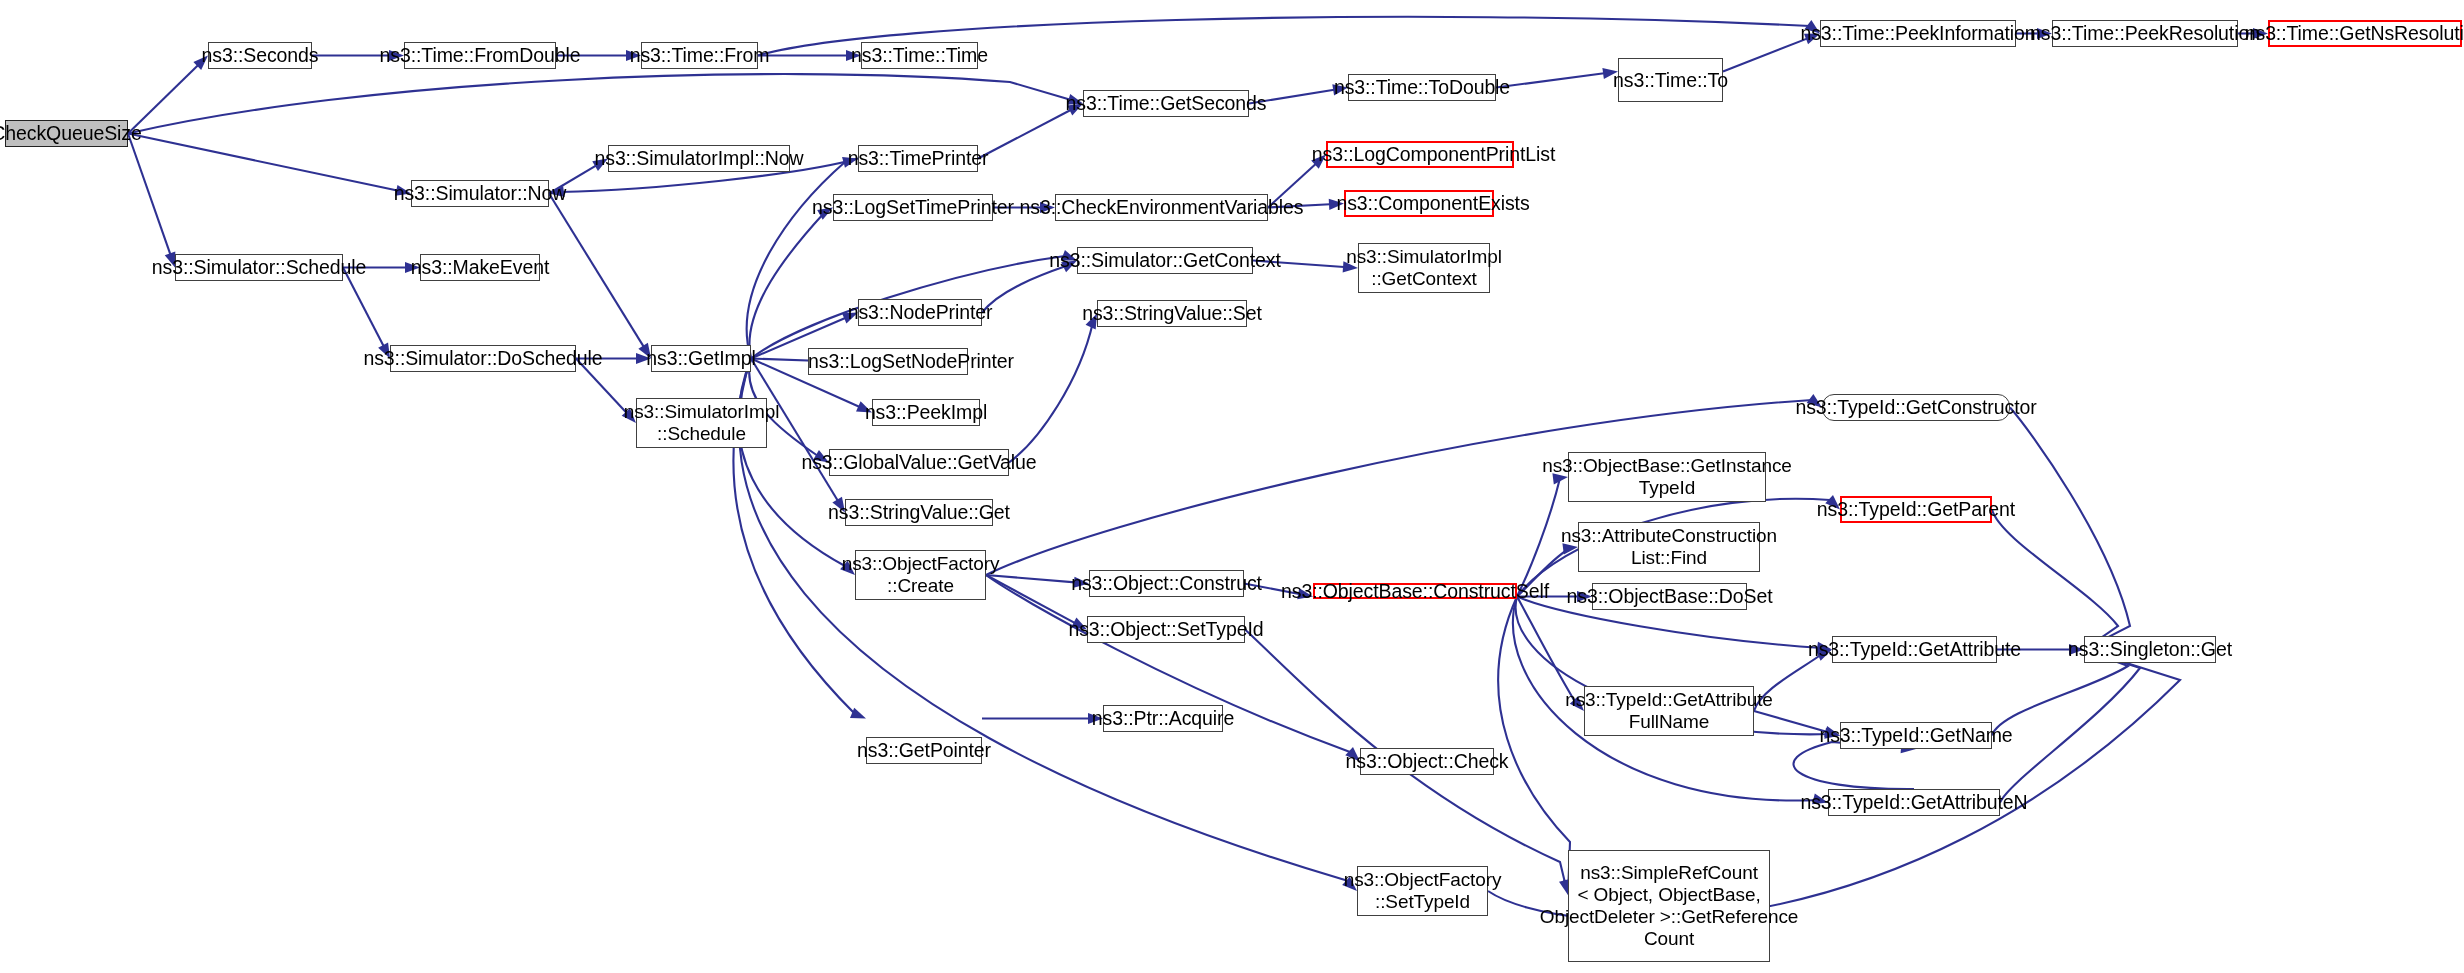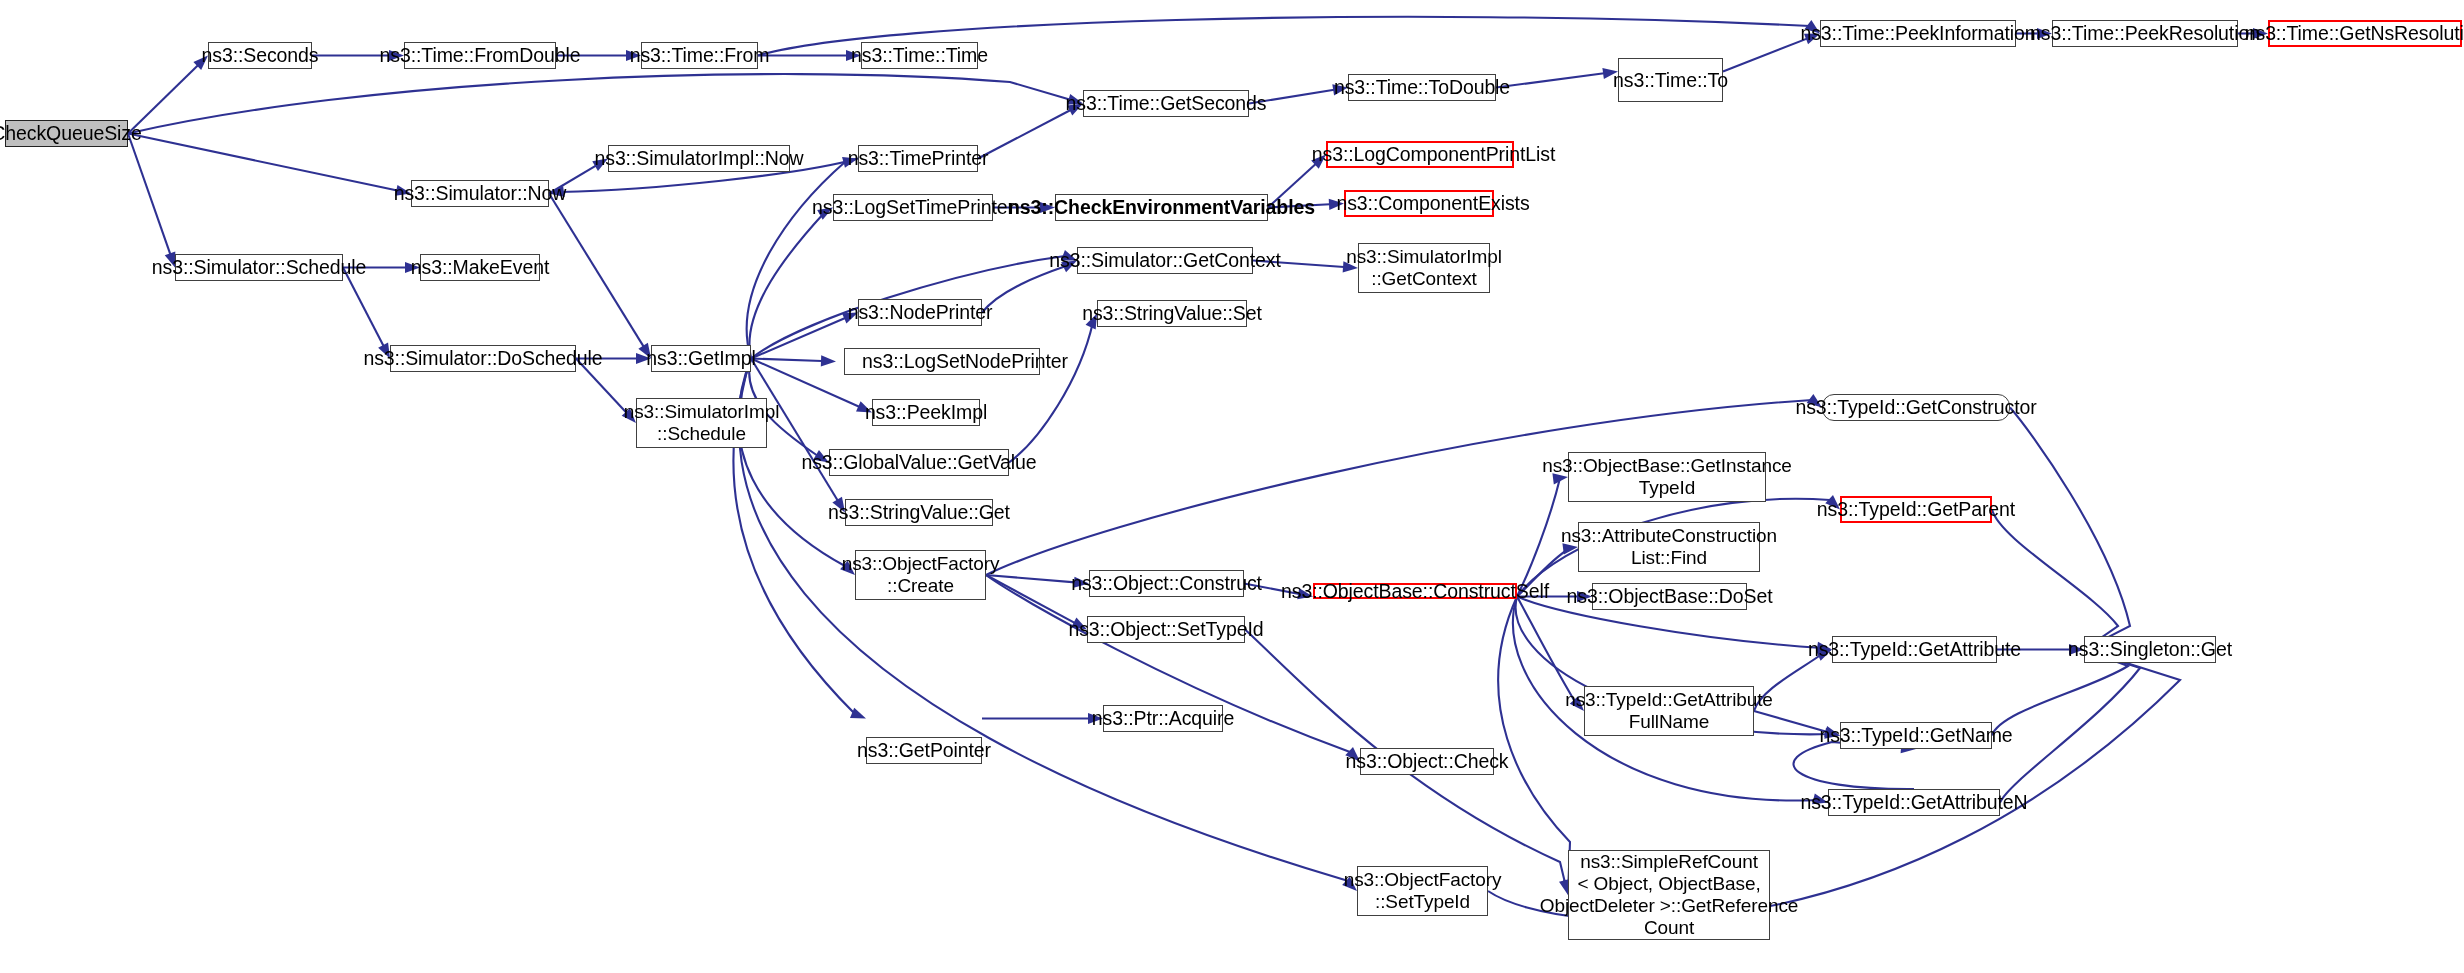--- a/index.html
+++ b/index.html
@@ -167,35 +167,35 @@
       <div class="node" style="left: 1083px; top: 90px; width: 166px; height: 27px;">ns3::Time::GetSeconds</div>
       <div class="node" style="left: 1348px; top: 74px; width: 148px; height: 27px;">ns3::Time::ToDouble</div>
       <div class="node" style="left: 1618px; top: 58px; width: 105px; height: 44px;">ns3::Time::To</div>
       <div class="node" style="left: 1820px; top: 20px; width: 196px; height: 27px;">ns3::Time::PeekInformation</div>
       <div class="node" style="left: 2052px; top: 20px; width: 186px; height: 27px;">ns3::Time::PeekResolution</div>
       <div class="node redborder" style="left: 2268px; top: 20px; width: 194px; height: 27px;">ns3::Time::GetNsResolution</div>
       <div class="node" style="left: 411px; top: 180px; width: 138px; height: 27px;">ns3::Simulator::Now</div>
       <div class="node" style="left: 608px; top: 145px; width: 182px; height: 27px;">ns3::SimulatorImpl::Now</div>
       <div class="node" style="left: 858px; top: 145px; width: 120px; height: 27px;">ns3::TimePrinter</div>
       <div class="node" style="left: 833px; top: 194px; width: 160px; height: 27px;">ns3::LogSetTimePrinter</div>
-      <div class="node" style="left: 1055px; top: 194px; width: 213px; height: 27px; font-weight: bold;">ns3::CheckEnvironmentVariables</div>
+      <div class="node" style="left: 1055px; top: 194px; width: 213px; height: 27px;">ns3::CheckEnvironmentVariables</div>
       <div class="node redborder" style="left: 1326px; top: 141px; width: 188px; height: 27px; padding-left: 27px;">ns3::LogComponentPrintList</div>
       <div class="node redborder" style="left: 1344px; top: 190px; width: 150px; height: 27px; padding-left: 28px;">ns3::ComponentExists</div>
       <div class="node" style="left: 175px; top: 254px; width: 168px; height: 27px;">ns3::Simulator::Schedule</div>
       <div class="node" style="left: 420px; top: 254px; width: 120px; height: 27px;">ns3::MakeEvent</div>
       <div class="node" style="left: 390px; top: 345px; width: 186px; height: 27px;">ns3::Simulator::DoSchedule</div>
       <div class="node" style="left: 651px; top: 345px; width: 100px; height: 27px;">ns3::GetImpl</div>
       <div class="node" style="left: 636px; top: 398px; width: 131px; height: 50px; white-space: pre; font-size: 19px; line-height: 22px;">ns3::SimulatorImpl
 ::Schedule</div>
       <div class="node" style="left: 1077px; top: 247px; width: 176px; height: 27px;">ns3::Simulator::GetContext</div>
       <div class="node" style="left: 1358px; top: 243px; width: 132px; height: 50px; white-space: pre; font-size: 19px; line-height: 22px;">ns3::SimulatorImpl
 ::GetContext</div>
       <div class="node" style="left: 858px; top: 299px; width: 124px; height: 27px;">ns3::NodePrinter</div>
       <div class="node" style="left: 1097px; top: 300px; width: 150px; height: 27px;">ns3::StringValue::Set</div>
-      <div class="node" style="left: 844px; top: 348px; width: 196px; height: 27px; padding-left: 46px;">ns3::LogSetNodePrinter</div>
+      <div class="node" style="left: 808px; top: 348px; width: 160px; height: 27px; padding-left: 46px;">ns3::LogSetNodePrinter</div>
       <div class="node" style="left: 872px; top: 399px; width: 108px; height: 27px;">ns3::PeekImpl</div>
       <div class="node" style="left: 829px; top: 449px; width: 180px; height: 27px;">ns3::GlobalValue::GetValue</div>
       <div class="node" style="left: 845px; top: 499px; width: 148px; height: 27px;">ns3::StringValue::Get</div>
       <div class="node" style="left: 855px; top: 550px; width: 131px; height: 50px; white-space: pre; font-size: 19px; line-height: 22px;">ns3::ObjectFactory
 ::Create</div>
       <div class="node" style="left: 1089px; top: 570px; width: 155px; height: 27px;">ns3::Object::Construct</div>
       <div class="node" style="left: 1087px; top: 616px; width: 158px; height: 27px;">ns3::Object::SetTypeId</div>
       <div class="node redborder" style="left: 1313px; top: 583px; width: 204px; height: 16px;">ns3::ObjectBase::ConstructSelf</div>
       <div class="node" style="left: 1568px; top: 452px; width: 198px; height: 50px; white-space: pre; font-size: 19px; line-height: 22px;">ns3::ObjectBase::GetInstance
 TypeId</div>
@@ -208,18 +208,18 @@
       <div class="node" style="left: 2084px; top: 636px; width: 132px; height: 27px;">ns3::Singleton::Get</div>
       <div class="node" style="left: 1584px; top: 686px; width: 170px; height: 50px; white-space: pre; font-size: 19px; line-height: 22px;">ns3::TypeId::GetAttribute
 FullName</div>
       <div class="node" style="left: 1840px; top: 722px; width: 152px; height: 27px;">ns3::TypeId::GetName</div>
       <div class="node" style="left: 1828px; top: 789px; width: 172px; height: 27px;">ns3::TypeId::GetAttributeN</div>
       <div class="node" style="left: 1360px; top: 748px; width: 134px; height: 27px;">ns3::Object::Check</div>
       <div class="node" style="left: 866px; top: 705px; width: 116px; height: 27px; margin-top: 32px;">ns3::GetPointer</div>
       <div class="node" style="left: 1103px; top: 705px; width: 120px; height: 27px;">ns3::Ptr::Acquire</div>
       <div class="node" style="left: 1357px; top: 866px; width: 131px; height: 50px; white-space: pre; font-size: 19px; line-height: 22px;">ns3::ObjectFactory
 ::SetTypeId</div>
-      <div class="node" style="left: 1568px; top: 850px; width: 202px; height: 90px; white-space: pre; font-size: 19px; line-height: 22px;">ns3::SimpleRefCount
+      <div class="node" style="left: 1568px; top: 850px; width: 202px; height: 112px; white-space: pre; font-size: 19px; line-height: 22px;">ns3::SimpleRefCount
 &lt; Object, ObjectBase,
 ObjectDeleter &gt;::GetReference
 Count</div>
     </div>
 </div>
 
 </body></html>

